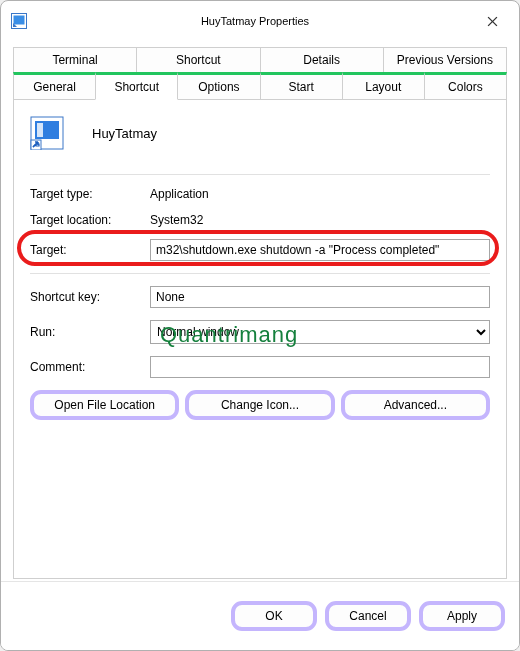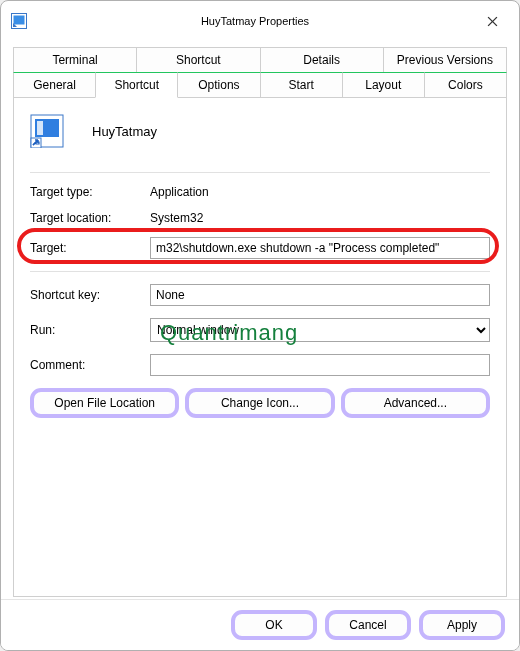--- a/index.html
+++ b/index.html
@@ -64,21 +64,21 @@
     margin-left: -1px;
   }
   .tab:first-child { margin-left: 0; }
   .tab.selected {
     background: #ffffff;
     position: relative;
     z-index: 2;
     border-bottom: 1px solid #ffffff;
     margin-bottom: -1px;
   }
-  .tab-row.row2 .tab { border-top: 1px solid #22c55e; }
+  .tab-row.row2 .tab { border-top: 3px solid #22c55e; }
   .tabpage {
     border: 1px solid #cfcfcf;
     background: #ffffff;
     flex: 1;
     padding: 16px 16px 10px 16px;
     position: relative;
   }
   
   .header-row {
     display: flex;
@@ -143,21 +143,21 @@
     font-family: inherit;
     font-size: 12px;
     cursor: pointer;
     flex: 1;
     text-align: center;
   }
   
   .footer {
     border-top: 1px solid #e5e5e5;
     background: #ffffff;
-    padding: 10px 14px;
+    padding: 19px 14px;
     display: flex;
     justify-content: flex-end;
     gap: 8px;
   }
   .footer .btn {
     flex: 0 0 auto;
     width: 86px;
   }
   
   .watermark {

